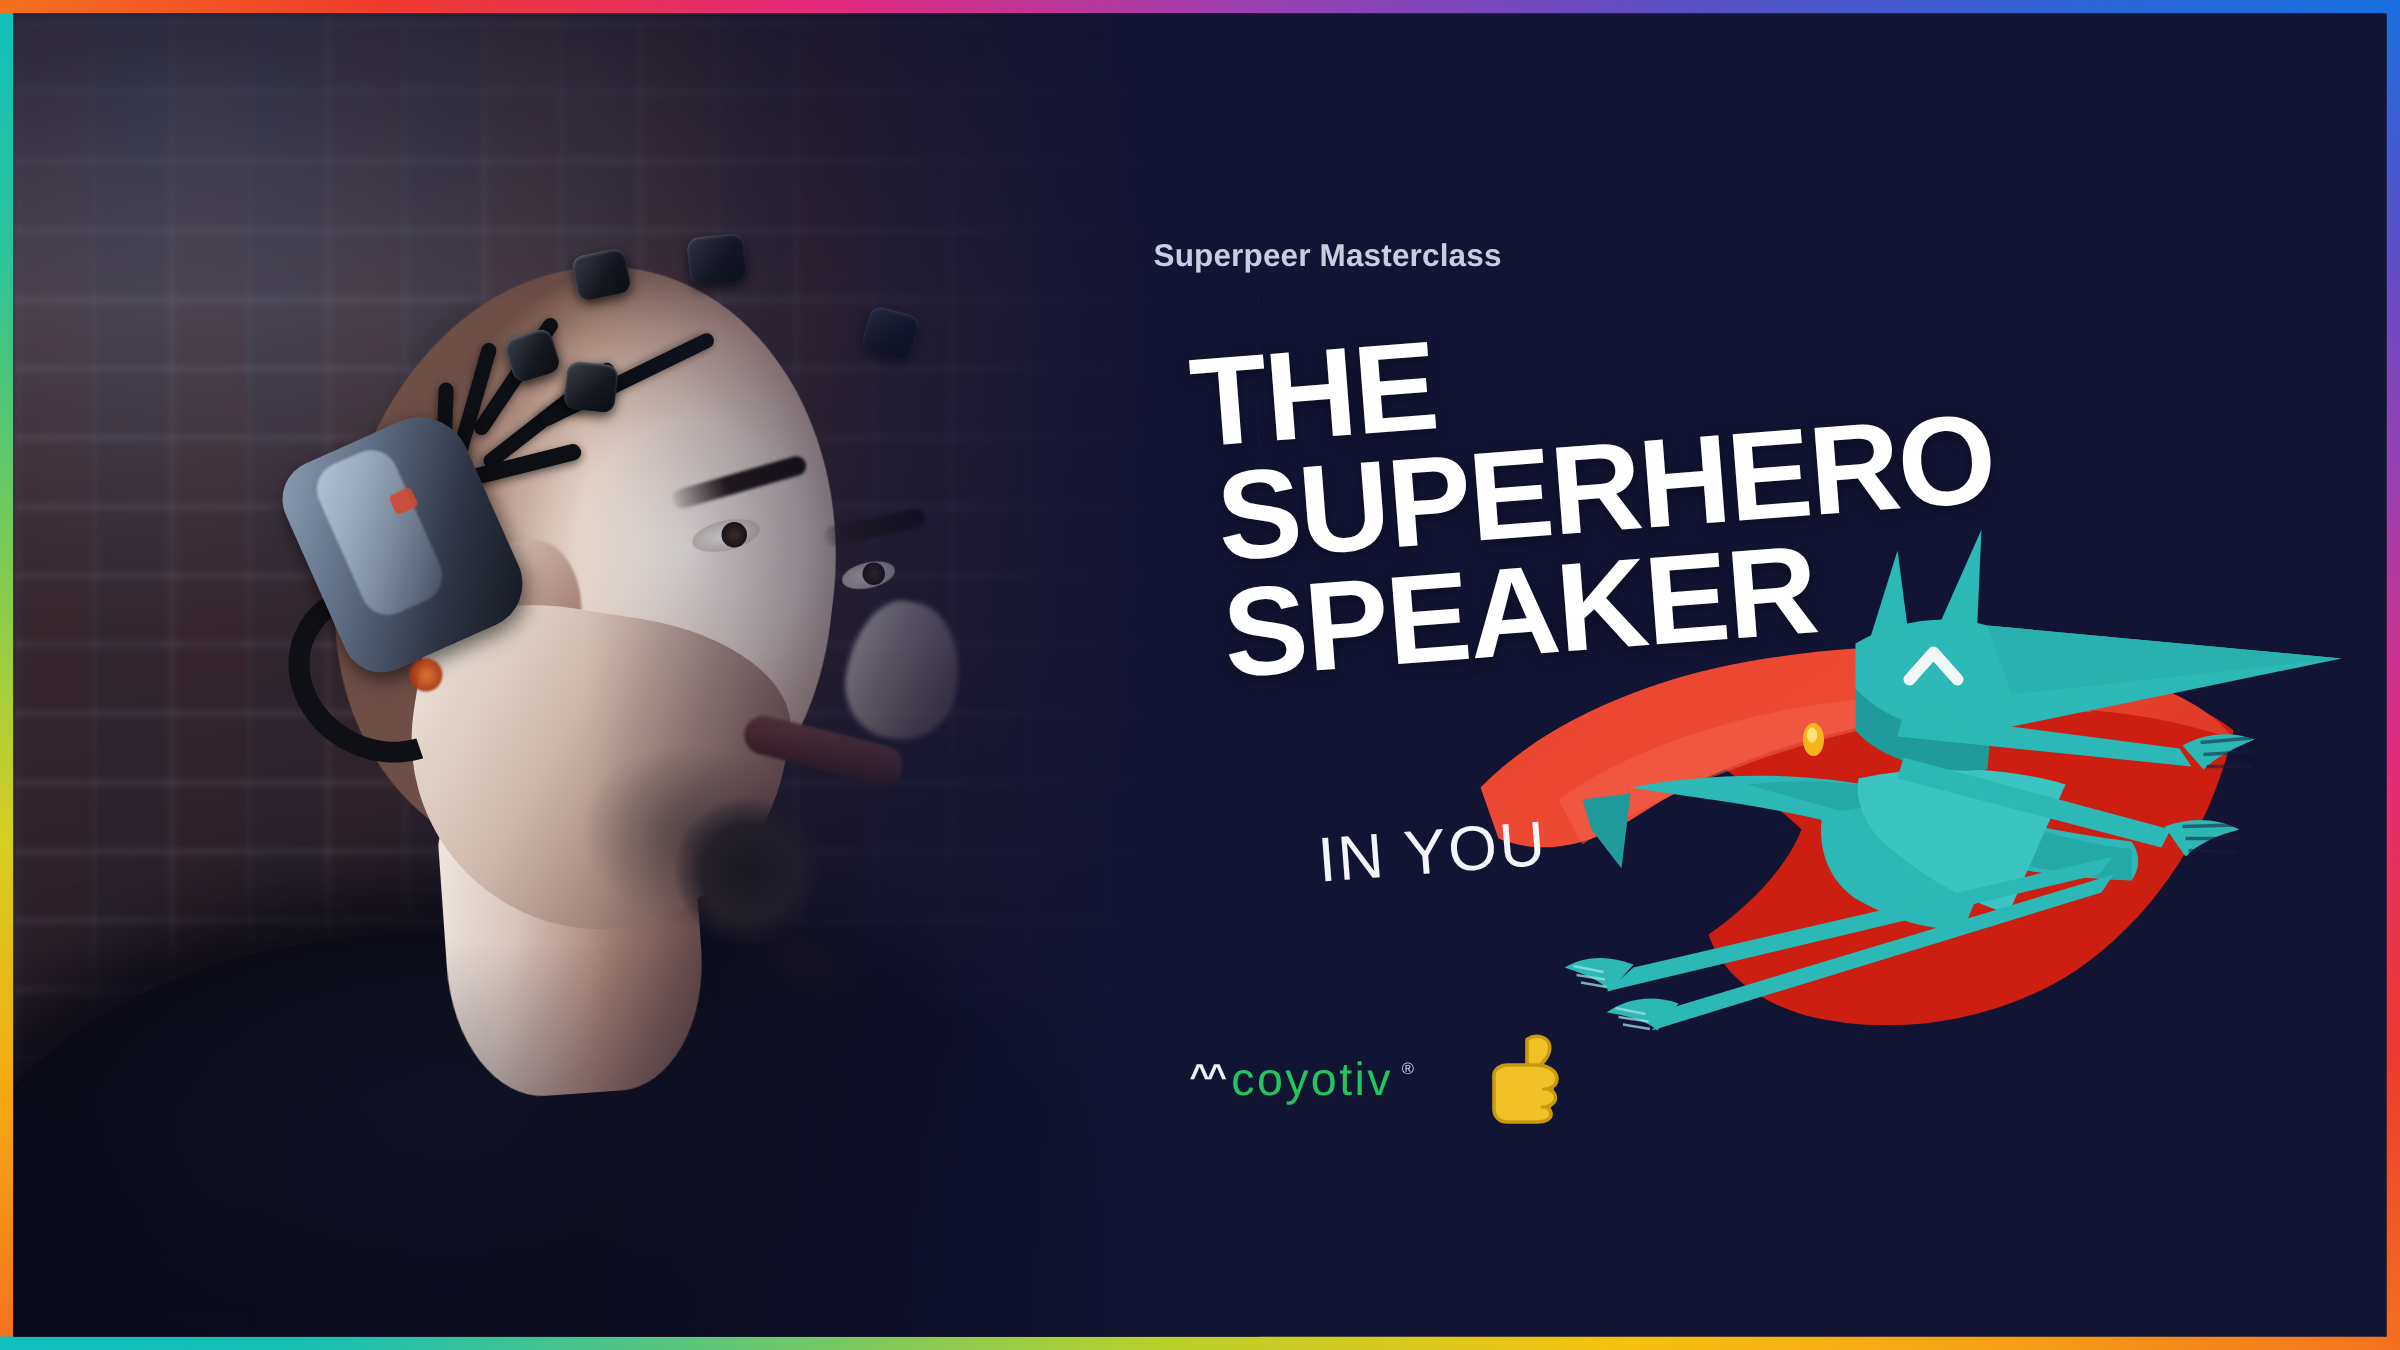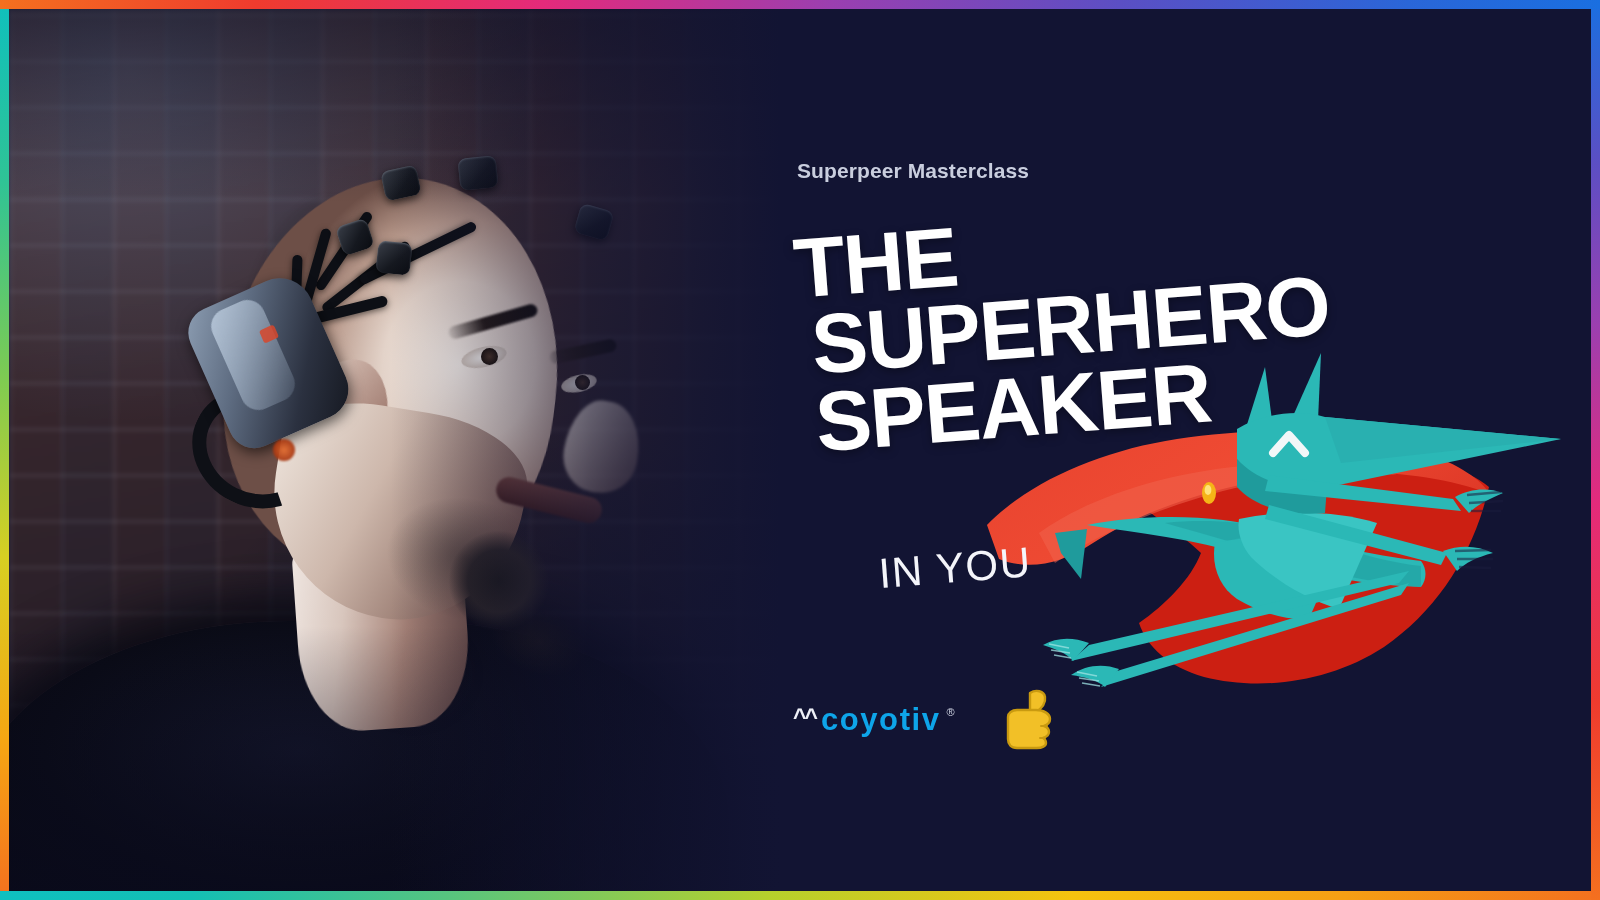--- a/index.html
+++ b/index.html
@@ -268,21 +268,21 @@
   }
   .sensor {
     position:absolute;
     background:linear-gradient(135deg,#3a3f49 0%,#15181f 58%,#0a0c11 100%);
     border-radius:8px;
     box-shadow:0 3px 8px rgba(0,0,0,.7), inset 0 1px 2px rgba(190,200,215,.35);
   }
 
   
   .eyebrow-label {
-    position:absolute; left:788px; top:150px;
+    position:absolute; left:760px; top:150px;
     font-size:21px; font-weight:700; letter-spacing:.1px;
     color:#c9cede;
   }
   .title-block {
     position:absolute; left:782px; top:222px;
     width:620px;
     transform:rotate(-4.4deg);
     transform-origin:left top;
   }
   .title-line {
@@ -310,21 +310,21 @@
     position:absolute; left:784px; top:678px;
     display:flex; align-items:center; gap:46px;
   }
   .brand-mark { display:flex; align-items:baseline; gap:5px; }
   .chev-pair {
     font-size:23px; font-weight:700; color:#eef0f7;
     letter-spacing:-2px; line-height:1;
     position:relative; top:-5px;
   }
   .brand-word {
-    font-size:31px; font-weight:700; color:#0ea5e9;
+    font-size:31px; font-weight:400; color:#22c55e;
     letter-spacing:1.6px; line-height:1;
   }
   .brand-reg {
     font-size:11px; color:#cfd4e2;
     position:relative; top:-14px; left:1px;
   }
   .thumb-icon { width:58px; height:64px; display:block; }
 
   
   .mascot {

